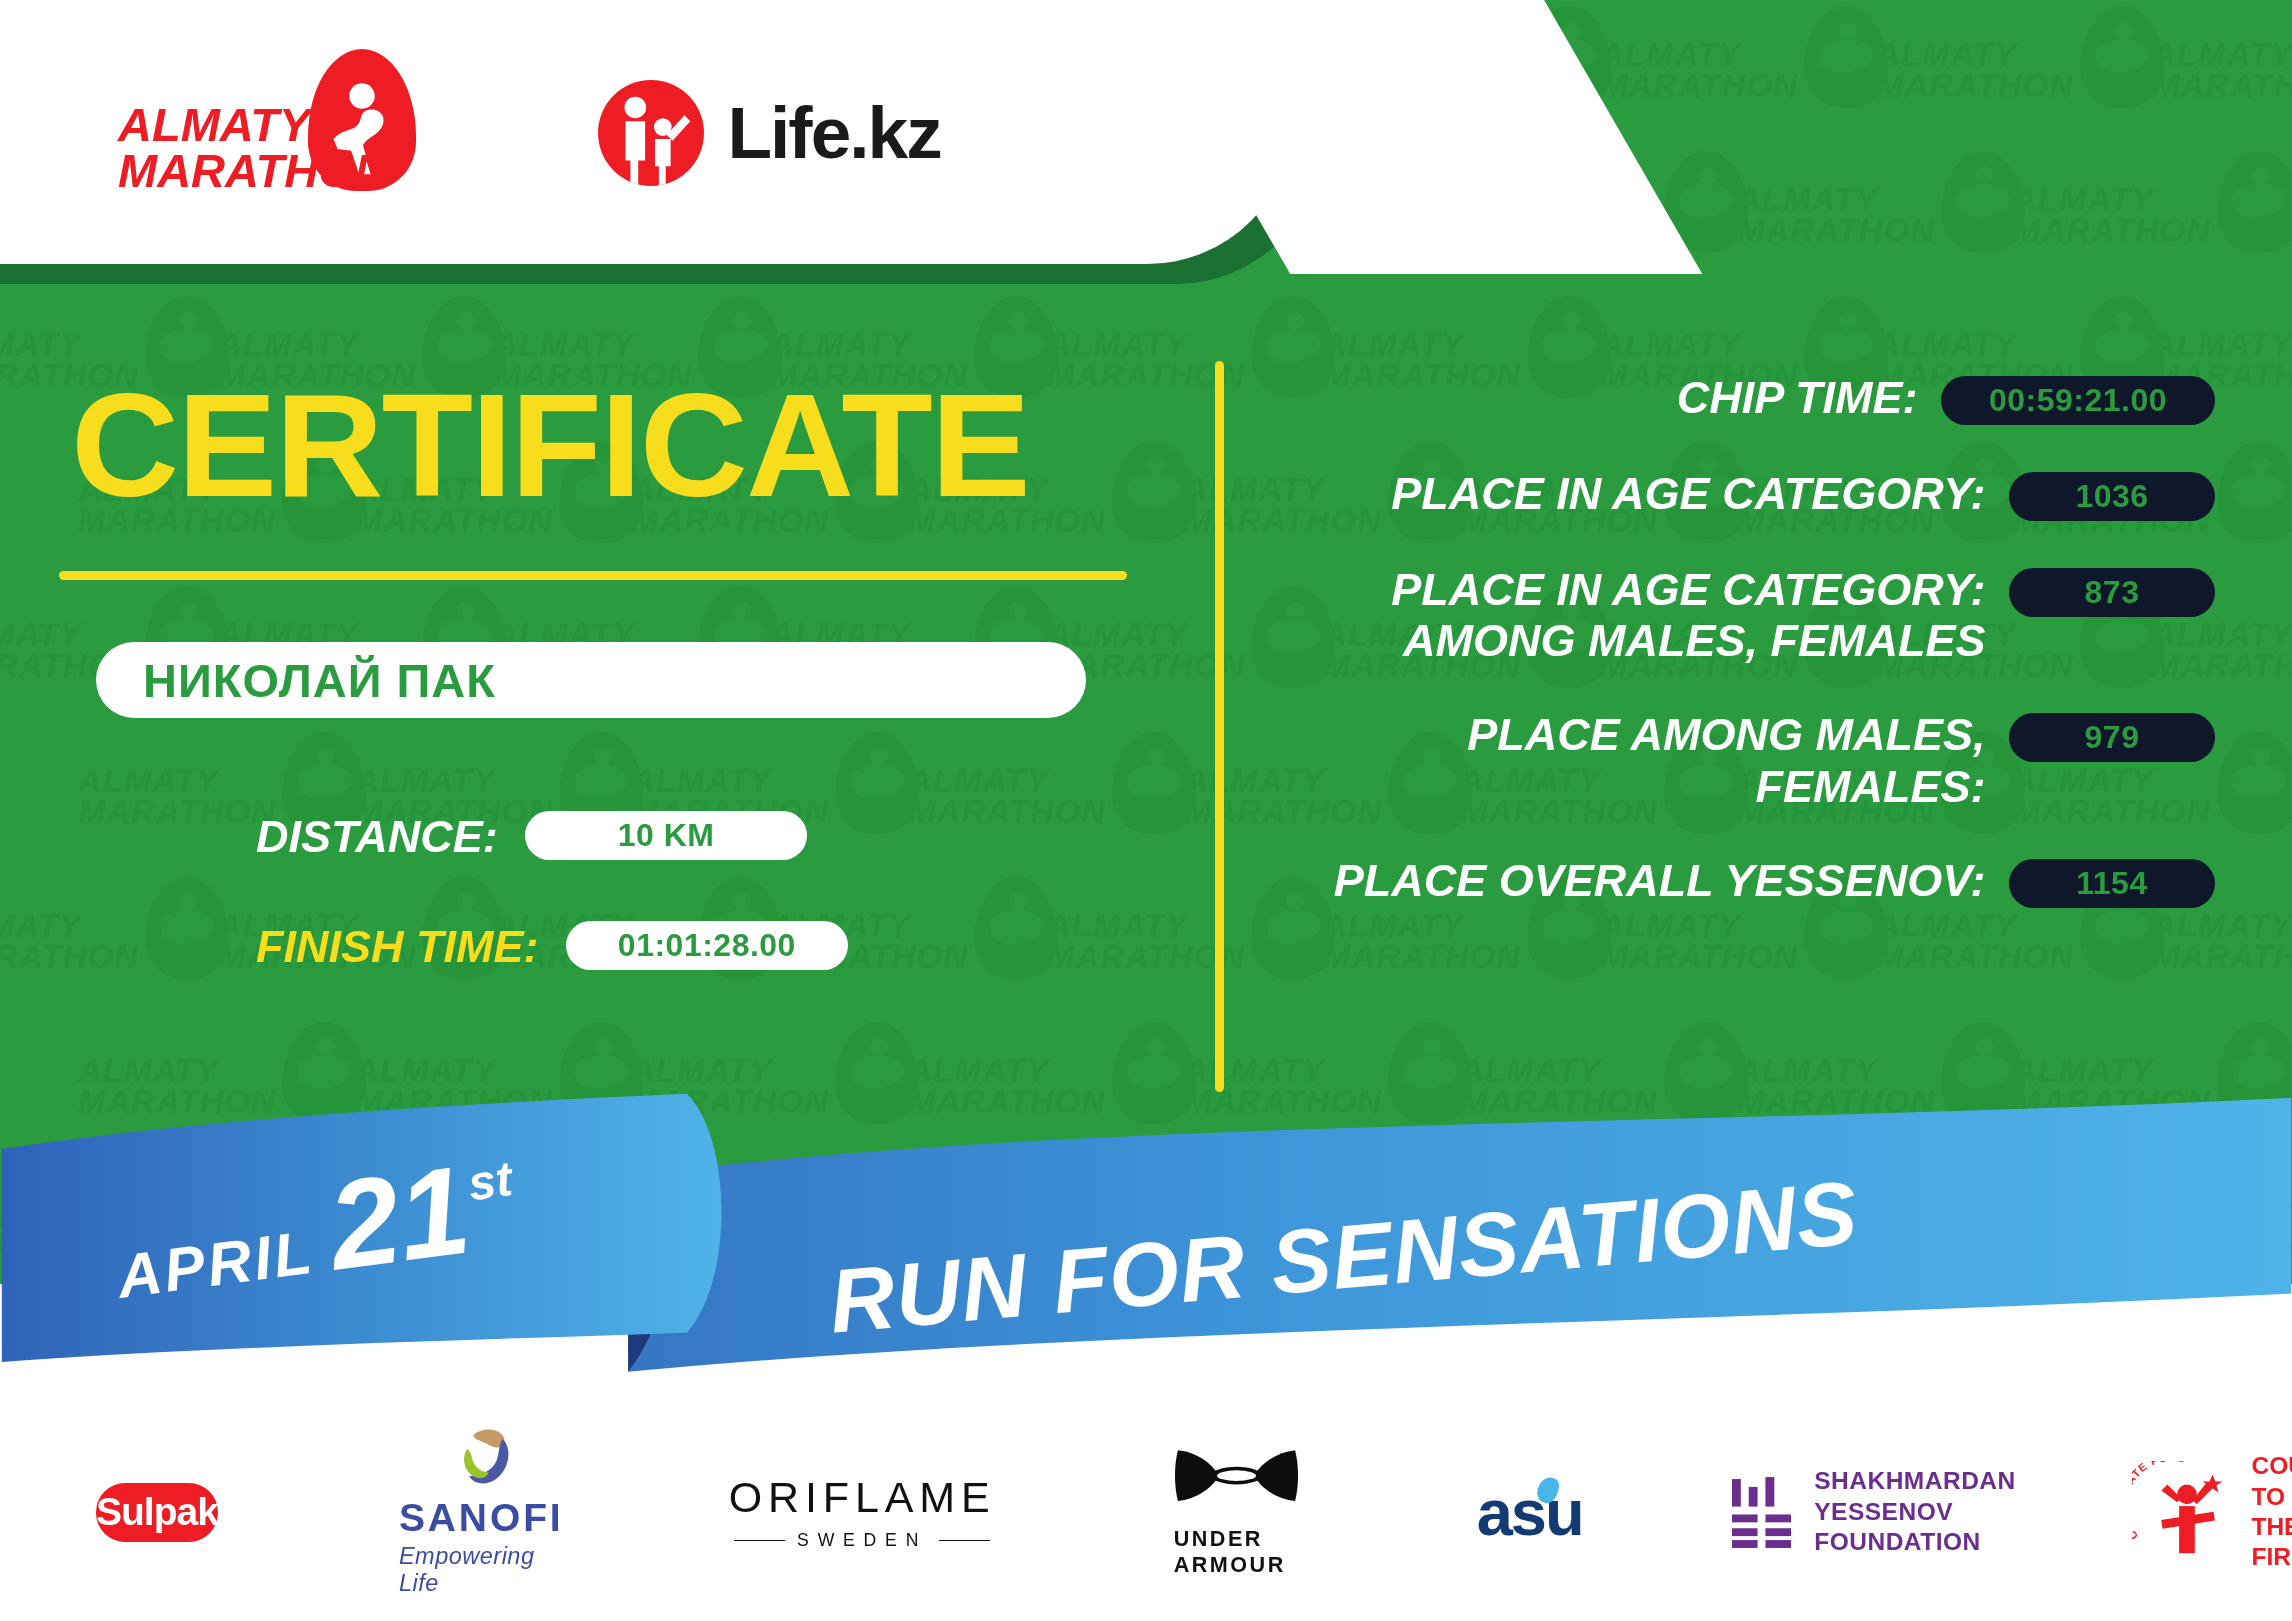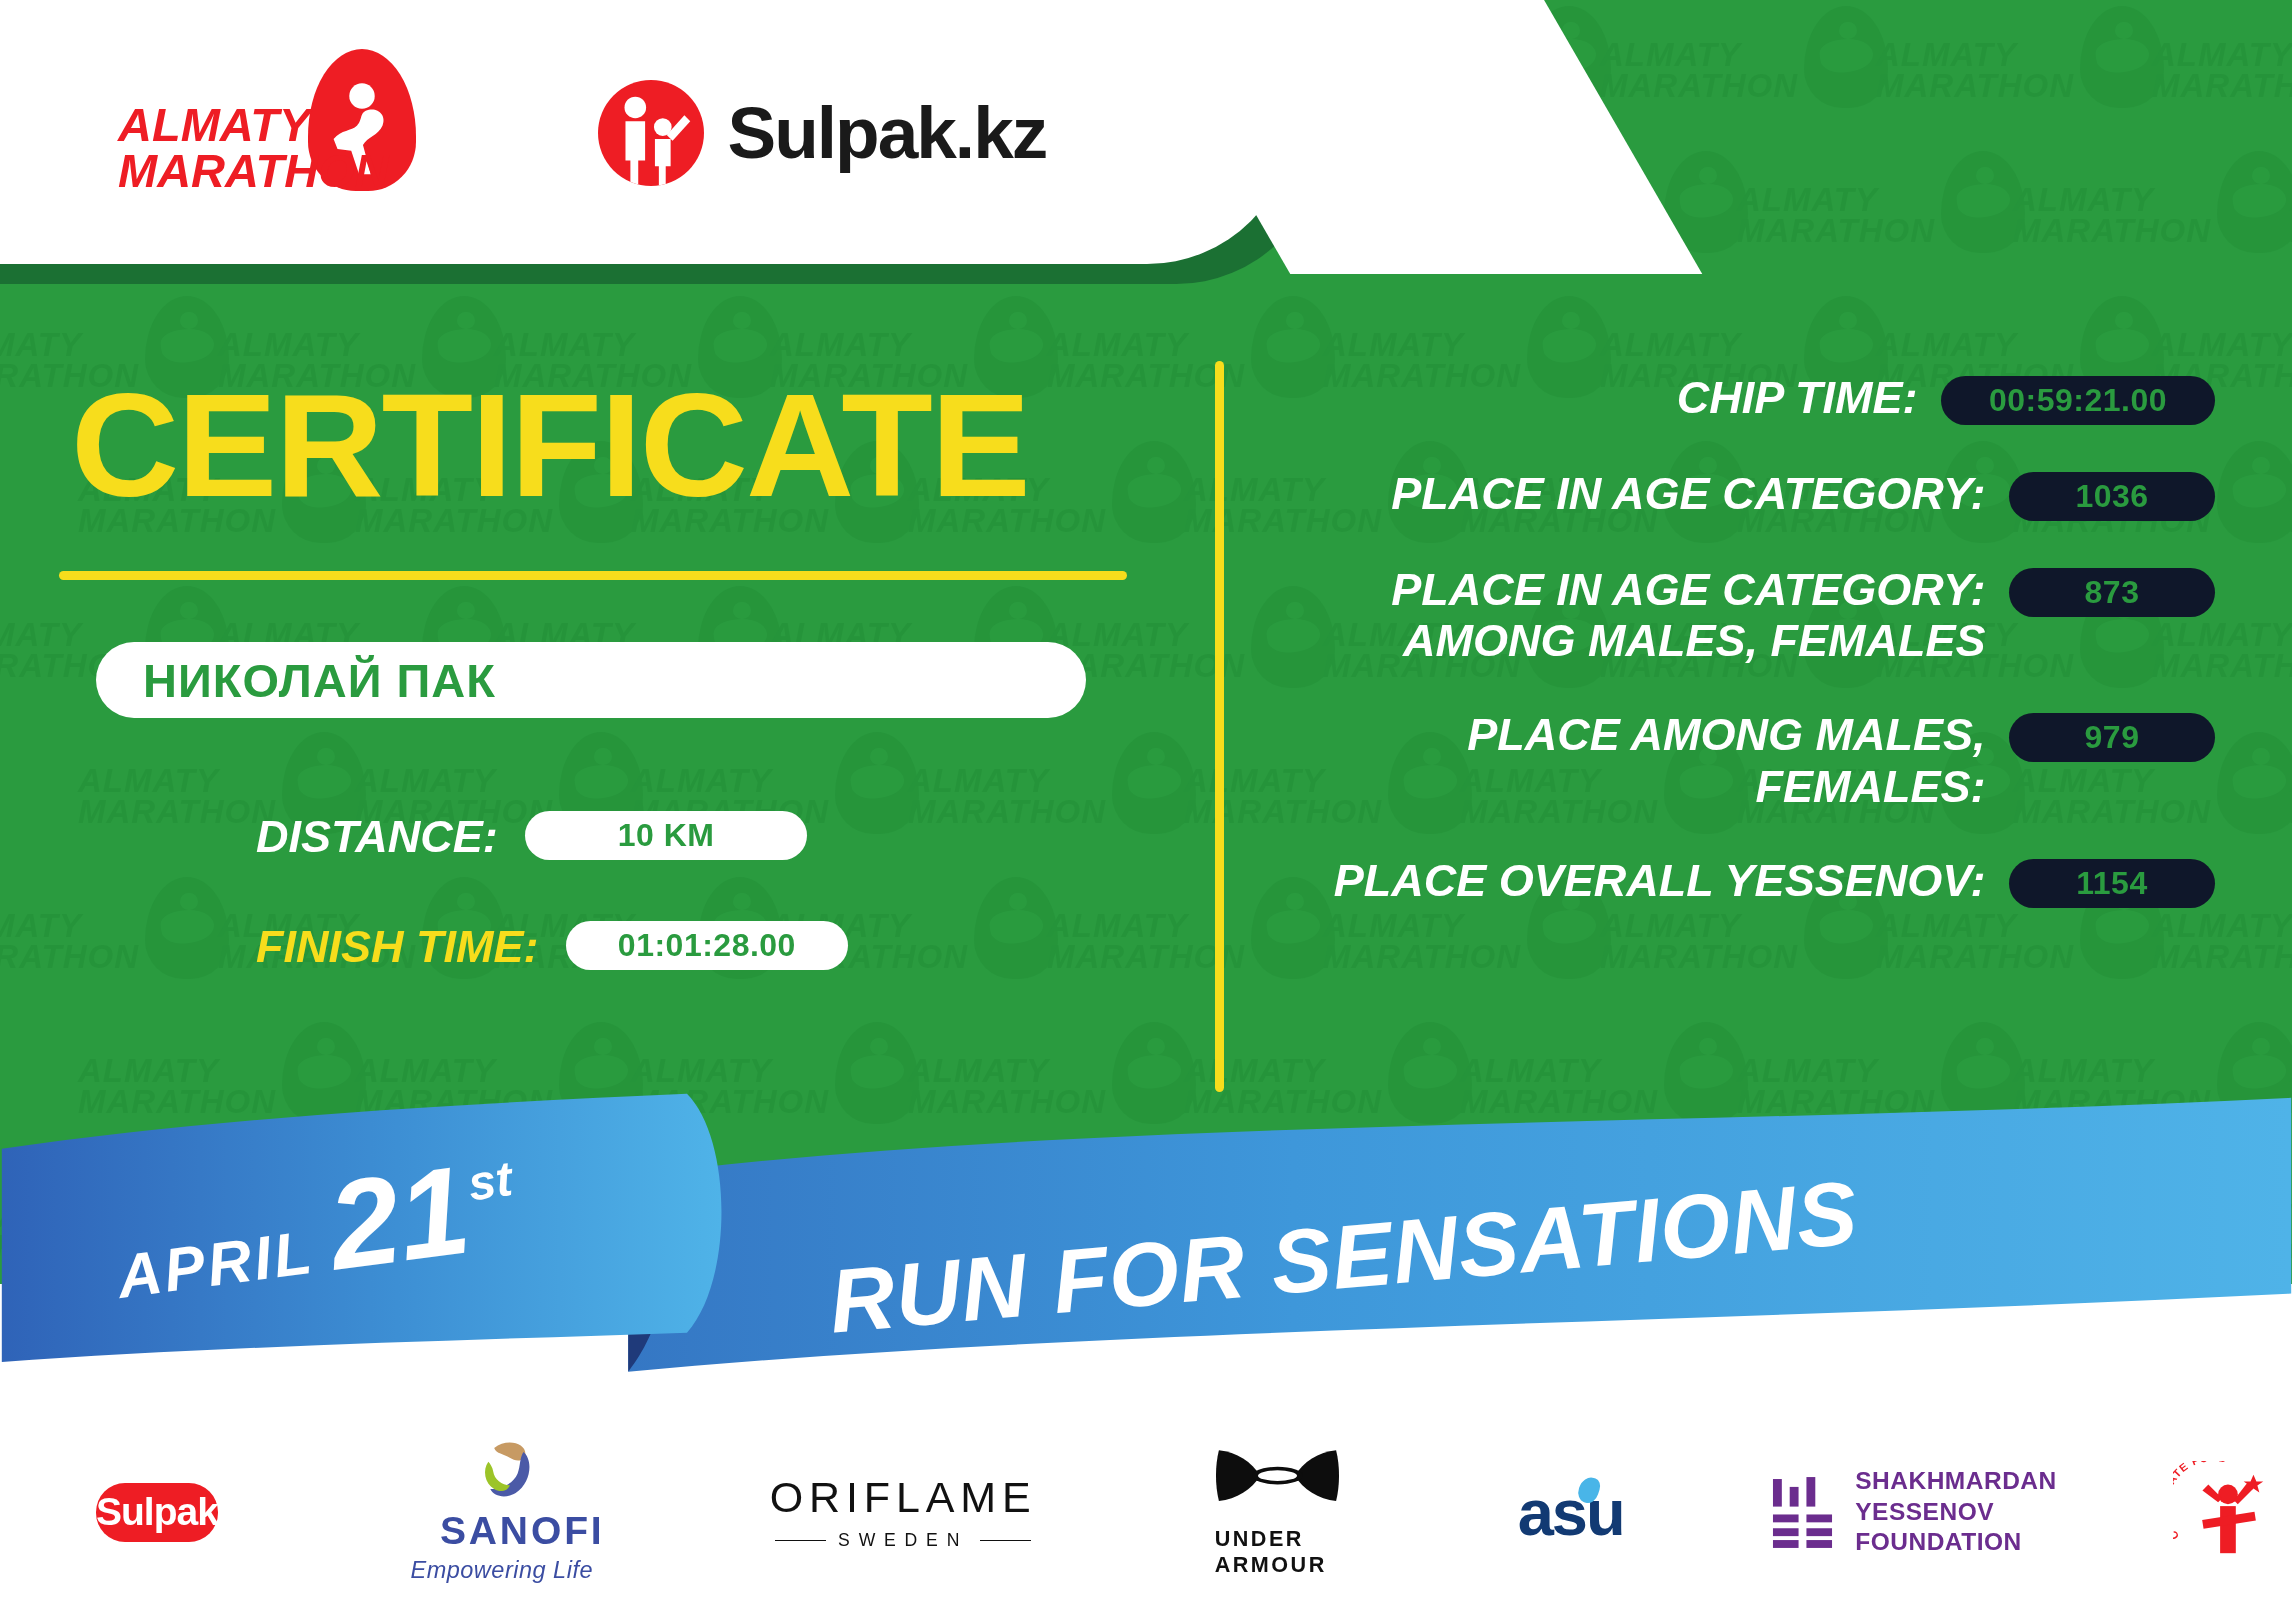--- a/index.html
+++ b/index.html
@@ -227,21 +227,21 @@
   .sp{display:flex;align-items:center;justify-content:center;position:relative;}
 
   .sp-sulpak{
     margin-left:96px;
     width:211px;height:59px;background:#ee1d24;border-radius:29px;
     color:#fff;font-size:39px;font-weight:800;letter-spacing:-1px;
   }
 
   .sp-sanofi{margin-left:181px;flex-direction:column;}
   .sp-sanofi .mark{position:relative;width:82px;height:63px;margin-bottom:5.9px;}
-  .sp-sanofi .nm{color:#3b4da2;font-size:39px;font-weight:600;letter-spacing:2.9px;margin-left:41px;}
+  .sp-sanofi .nm{color:#3b4da2;font-size:39px;font-weight:600;letter-spacing:2.9px;}
   .sp-sanofi .tag{color:#3b4da2;font-size:23.5px;font-style:italic;margin-top:3.9px;letter-spacing:0.5px;}
 
   .sp-oriflame{margin-left:165px;flex-direction:column;}
   .sp-oriflame .nm{color:#111;font-size:43px;font-weight:400;letter-spacing:5.9px;}
   .sp-oriflame .sub{
     display:flex;align-items:center;margin-top:7.8px;width:100%;justify-content:center;
   }
   .sp-oriflame .sub .ln{height:1.5px;background:#111;width:51px;}
   .sp-oriflame .sub .sw{color:#111;font-size:17.6px;letter-spacing:8.8px;margin:0 11.8px;}
 
@@ -379,21 +379,21 @@
     <div class="kaspi">
       <div class="kaspi-circle">
         <svg width="106" height="106" viewBox="0 0 108 108">
           <circle cx="38" cy="28" r="11" fill="#ffffff"></circle>
           <path d="M28 42 h20 v40 h-7 v24 h-8 v-24 h-5 z" fill="#ffffff"></path>
           <circle cx="66" cy="48" r="9" fill="#ffffff"></circle>
           <path d="M58 60 h16 v28 h-5 v20 h-7 v-20 h-4 z" fill="#ffffff"></path>
           <path d="M70 56 L88 36 l6 6 L76 62 z" fill="#ffffff"></path>
         </svg>
       </div>
-      <div class="kaspi-word">Sulpak.kz</div>
+      <div class="kaspi-word">Life.kz</div>
     </div>
   </div>
 
   <div class="cert-title">CERTIFICATE</div>
   <div class="yellow-rule"></div>
 
   <div class="name-pill">
     <span>НИКОЛАЙ ПАК</span>
   </div>
 

